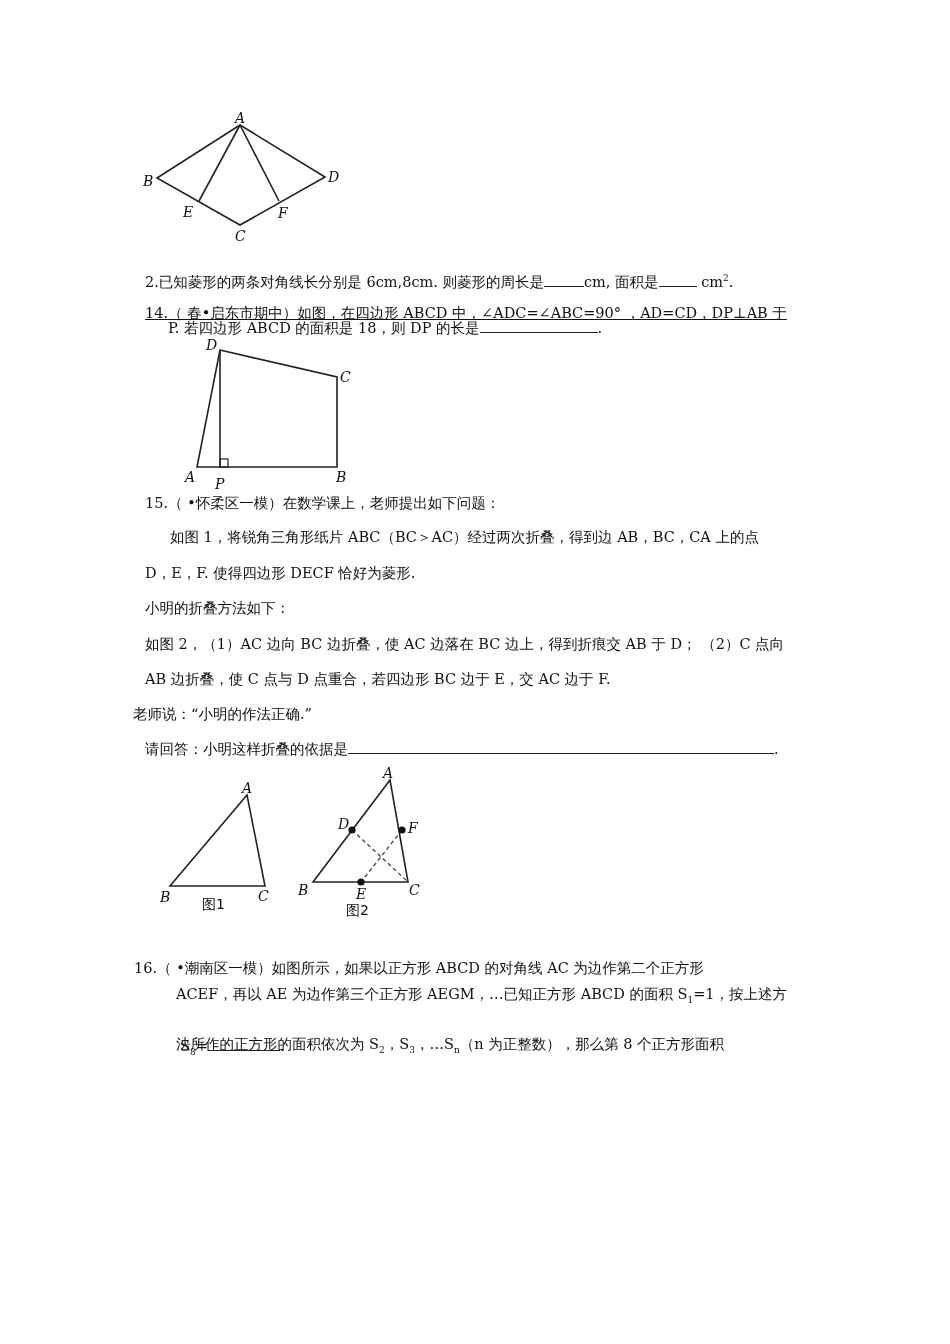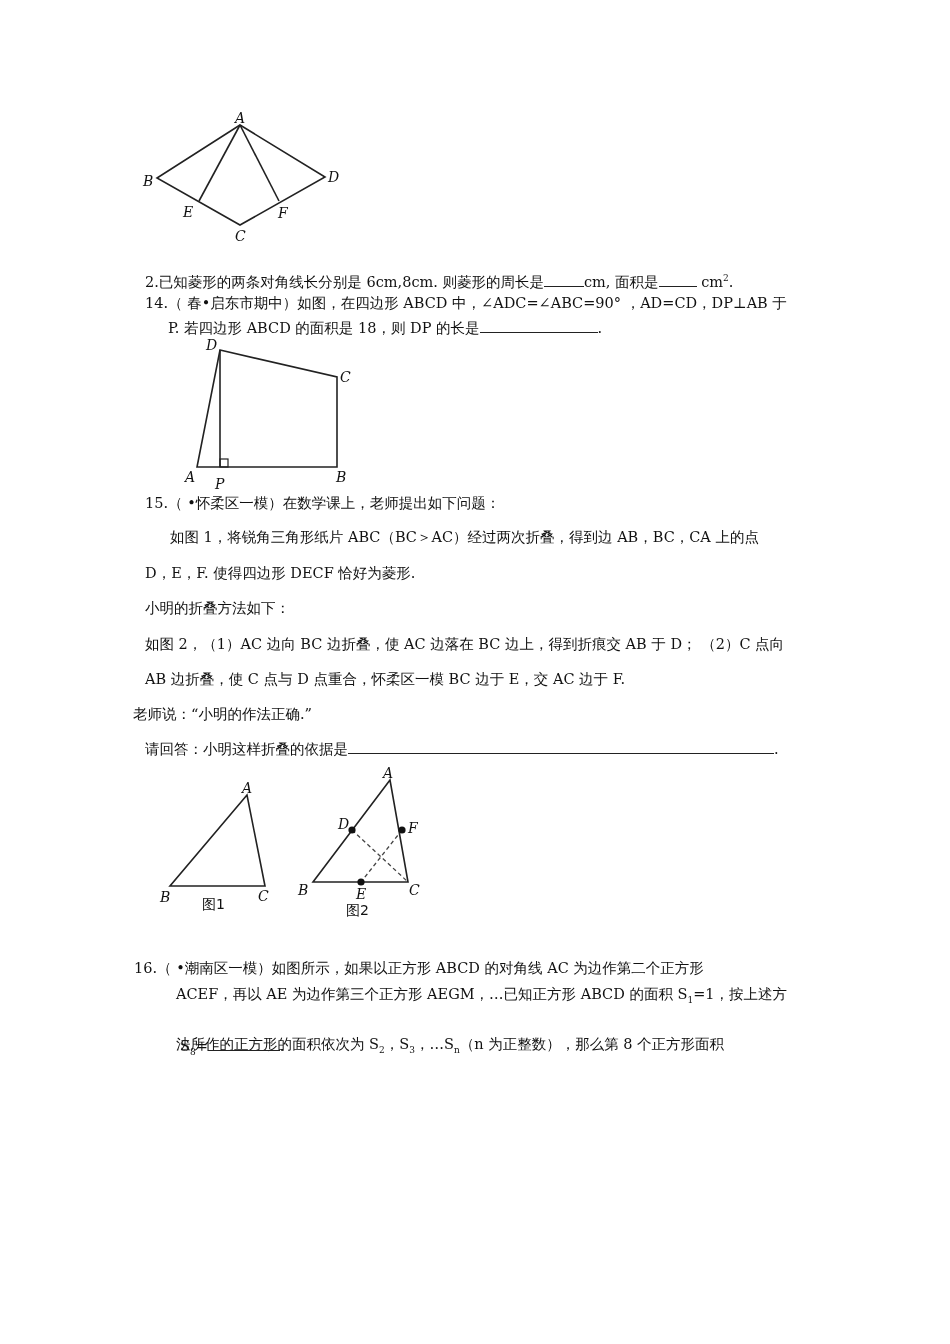--- a/index.html
+++ b/index.html
@@ -26,21 +26,21 @@
   <text class="lbl" x="235" y="241">C</text>
   <text class="lbl" x="328" y="182">D</text>
   <text class="lbl" x="183" y="217">E</text>
   <text class="lbl" x="278" y="218">F</text>
 </svg>
 
 <div class="line" style="left:145px; top:268px;">
   <span>2.</span><span>已知菱形的两条对角线长分别是 6cm,8cm. 则菱形的周长是</span><span class="blank" style="width:40px;"></span><span>cm, 面积是</span><span class="blank" style="width:38px;"></span><span> cm</span><sup>2</sup><span>.</span>
 </div>
 
-<div class="line" style="left:145px; top:293px;">
+<div class="line" style="left:145px; top:303px;text-decoration:underline;">
   <span>14.</span><span>（  春•启东市期中）如图，在四边形 ABCD 中，∠ADC=∠ABC=90° ，AD=CD，DP⊥AB 于</span>
 </div>
 <div class="line" style="left:168px; top:318px;">
   <span>P. 若四边形 ABCD 的面积是 18，则 DP 的长是</span><span class="blank" style="width:118px;"></span><span>.</span>
 </div>
 
 <svg width="950" height="500" viewBox="0 0 950 500" style="top:0;">
   <g stroke="#222" stroke-width="1.6" fill="none">
     <polygon points="220,350 337,377 337,467 197,467"></polygon>
     <line x1="220" y1="350" x2="220" y2="467"></line>
@@ -53,21 +53,21 @@
   <text class="lbl" x="336" y="482">B</text>
 </svg>
 
 <div class="line" style="left:145px; top:493px;text-align:center;">
   <span>15.</span><span>（  •怀柔区一模）在数学课上，老师提出如下问题：</span>
 </div>
 <div class="line" style="left:170px; top:527px;"><span>如图 1，将锐角三角形纸片 ABC（BC＞AC）经过两次折叠，得到边 AB，BC，CA 上的点</span></div>
 <div class="line" style="left:145px; top:563px;"><span>D，E，F. 使得四边形 DECF 恰好为菱形.</span></div>
 <div class="line" style="left:145px; top:598px;"><span>小明的折叠方法如下：</span></div>
 <div class="line" style="left:145px; top:634px;"><span>如图 2，（1）AC 边向 BC 边折叠，使 AC 边落在 BC 边上，得到折痕交 AB 于 D；  （2）C 点向</span></div>
-<div class="line" style="left:145px; top:669px;"><span>AB 边折叠，使 C 点与 D 点重合，怀柔区一模 BC 边于 E，交 AC 边于 F.</span></div>
+<div class="line" style="left:145px; top:669px;"><span>AB 边折叠，使 C 点与 D 点重合，若四边形 BC 边于 E，交 AC 边于 F.</span></div>
 <div class="line" style="left:133px; top:704px;"><span>老师说：“小明的作法正确.”</span></div>
 <div class="line" style="left:145px; top:739px;">
   <span>请回答：小明这样折叠的依据是</span><span class="blank" style="width:426px;"></span><span>.</span>
 </div>
 
 <svg width="950" height="940" viewBox="0 0 950 940">
 
   <g stroke="#222" stroke-width="1.6" fill="none">
     <polygon points="247,795 170,886 265,886"></polygon>
   </g>

